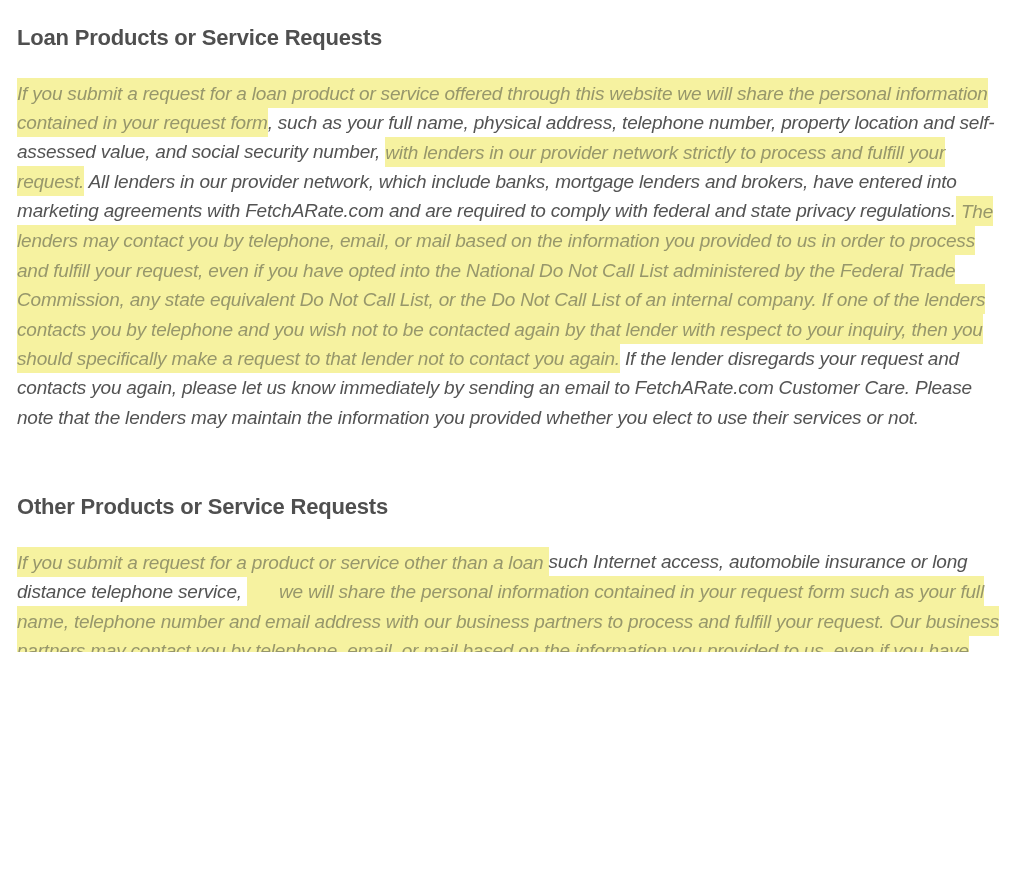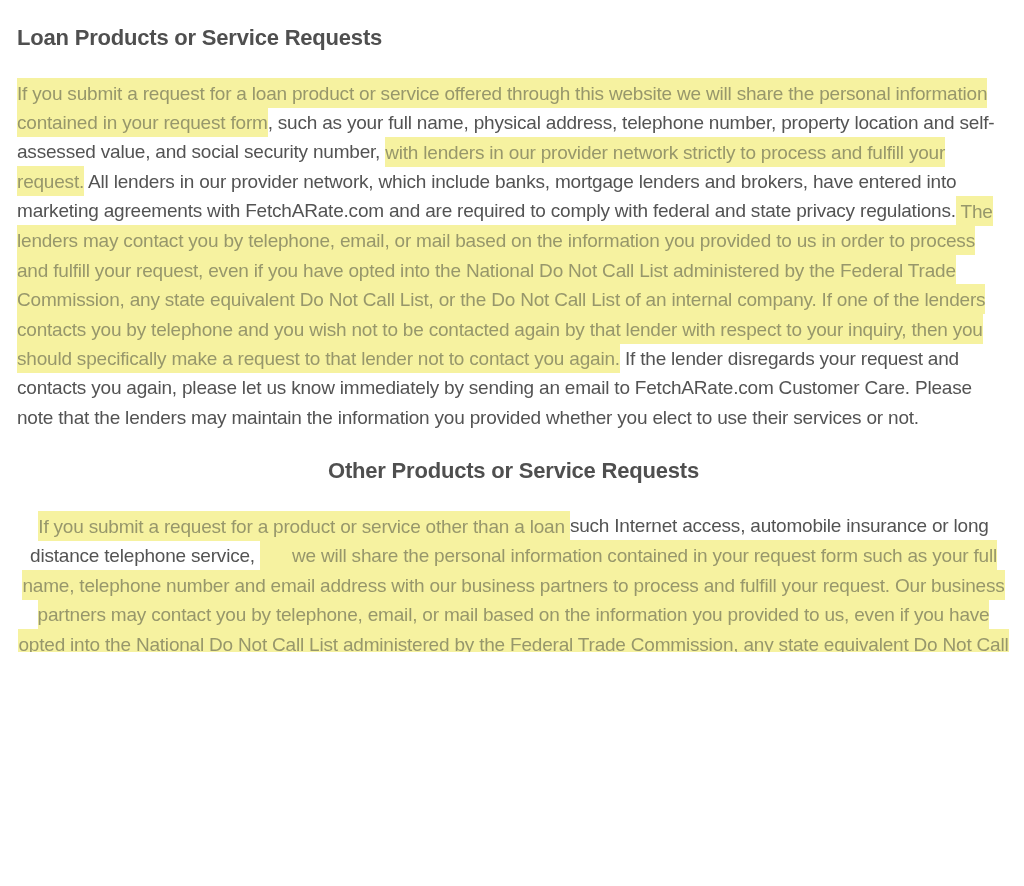--- a/index.html
+++ b/index.html
@@ -7,35 +7,36 @@
     position: relative;
     width: 1024px;
     height: 652px;
     box-sizing: border-box;
     padding: 25px 14px 0 17px;
     overflow: hidden;
     background: var(--page-bg, #ffffff);
     font-family: "Liberation Sans", sans-serif;
   }
   section { margin: 0; }
-  section + section { margin-top: 26px; text-align: center; }
+  section + section { margin-top: 62px; }
   h2 {
     margin: 0 0 27px 0;
     font-size: 22px;
     line-height: 26px;
     font-weight: bold;
     letter-spacing: -0.2px;
     color: var(--heading-text, #4f4f4f);
   }
   p {
     margin: 0;
     font-size: 19px;
     line-height: 29.5px;
     letter-spacing: -0.2px;
     color: var(--body-text, #535353);
+    font-style: italic;
   }
   mark.hl {
     background: var(--highlight-bg, #f6f2a0);
     color: var(--highlight-text, #97976b);
     padding: 4.5px 0;
   }
   mark.hl.extend {
     
     padding-right: 620px;
     margin-right: -620px;

